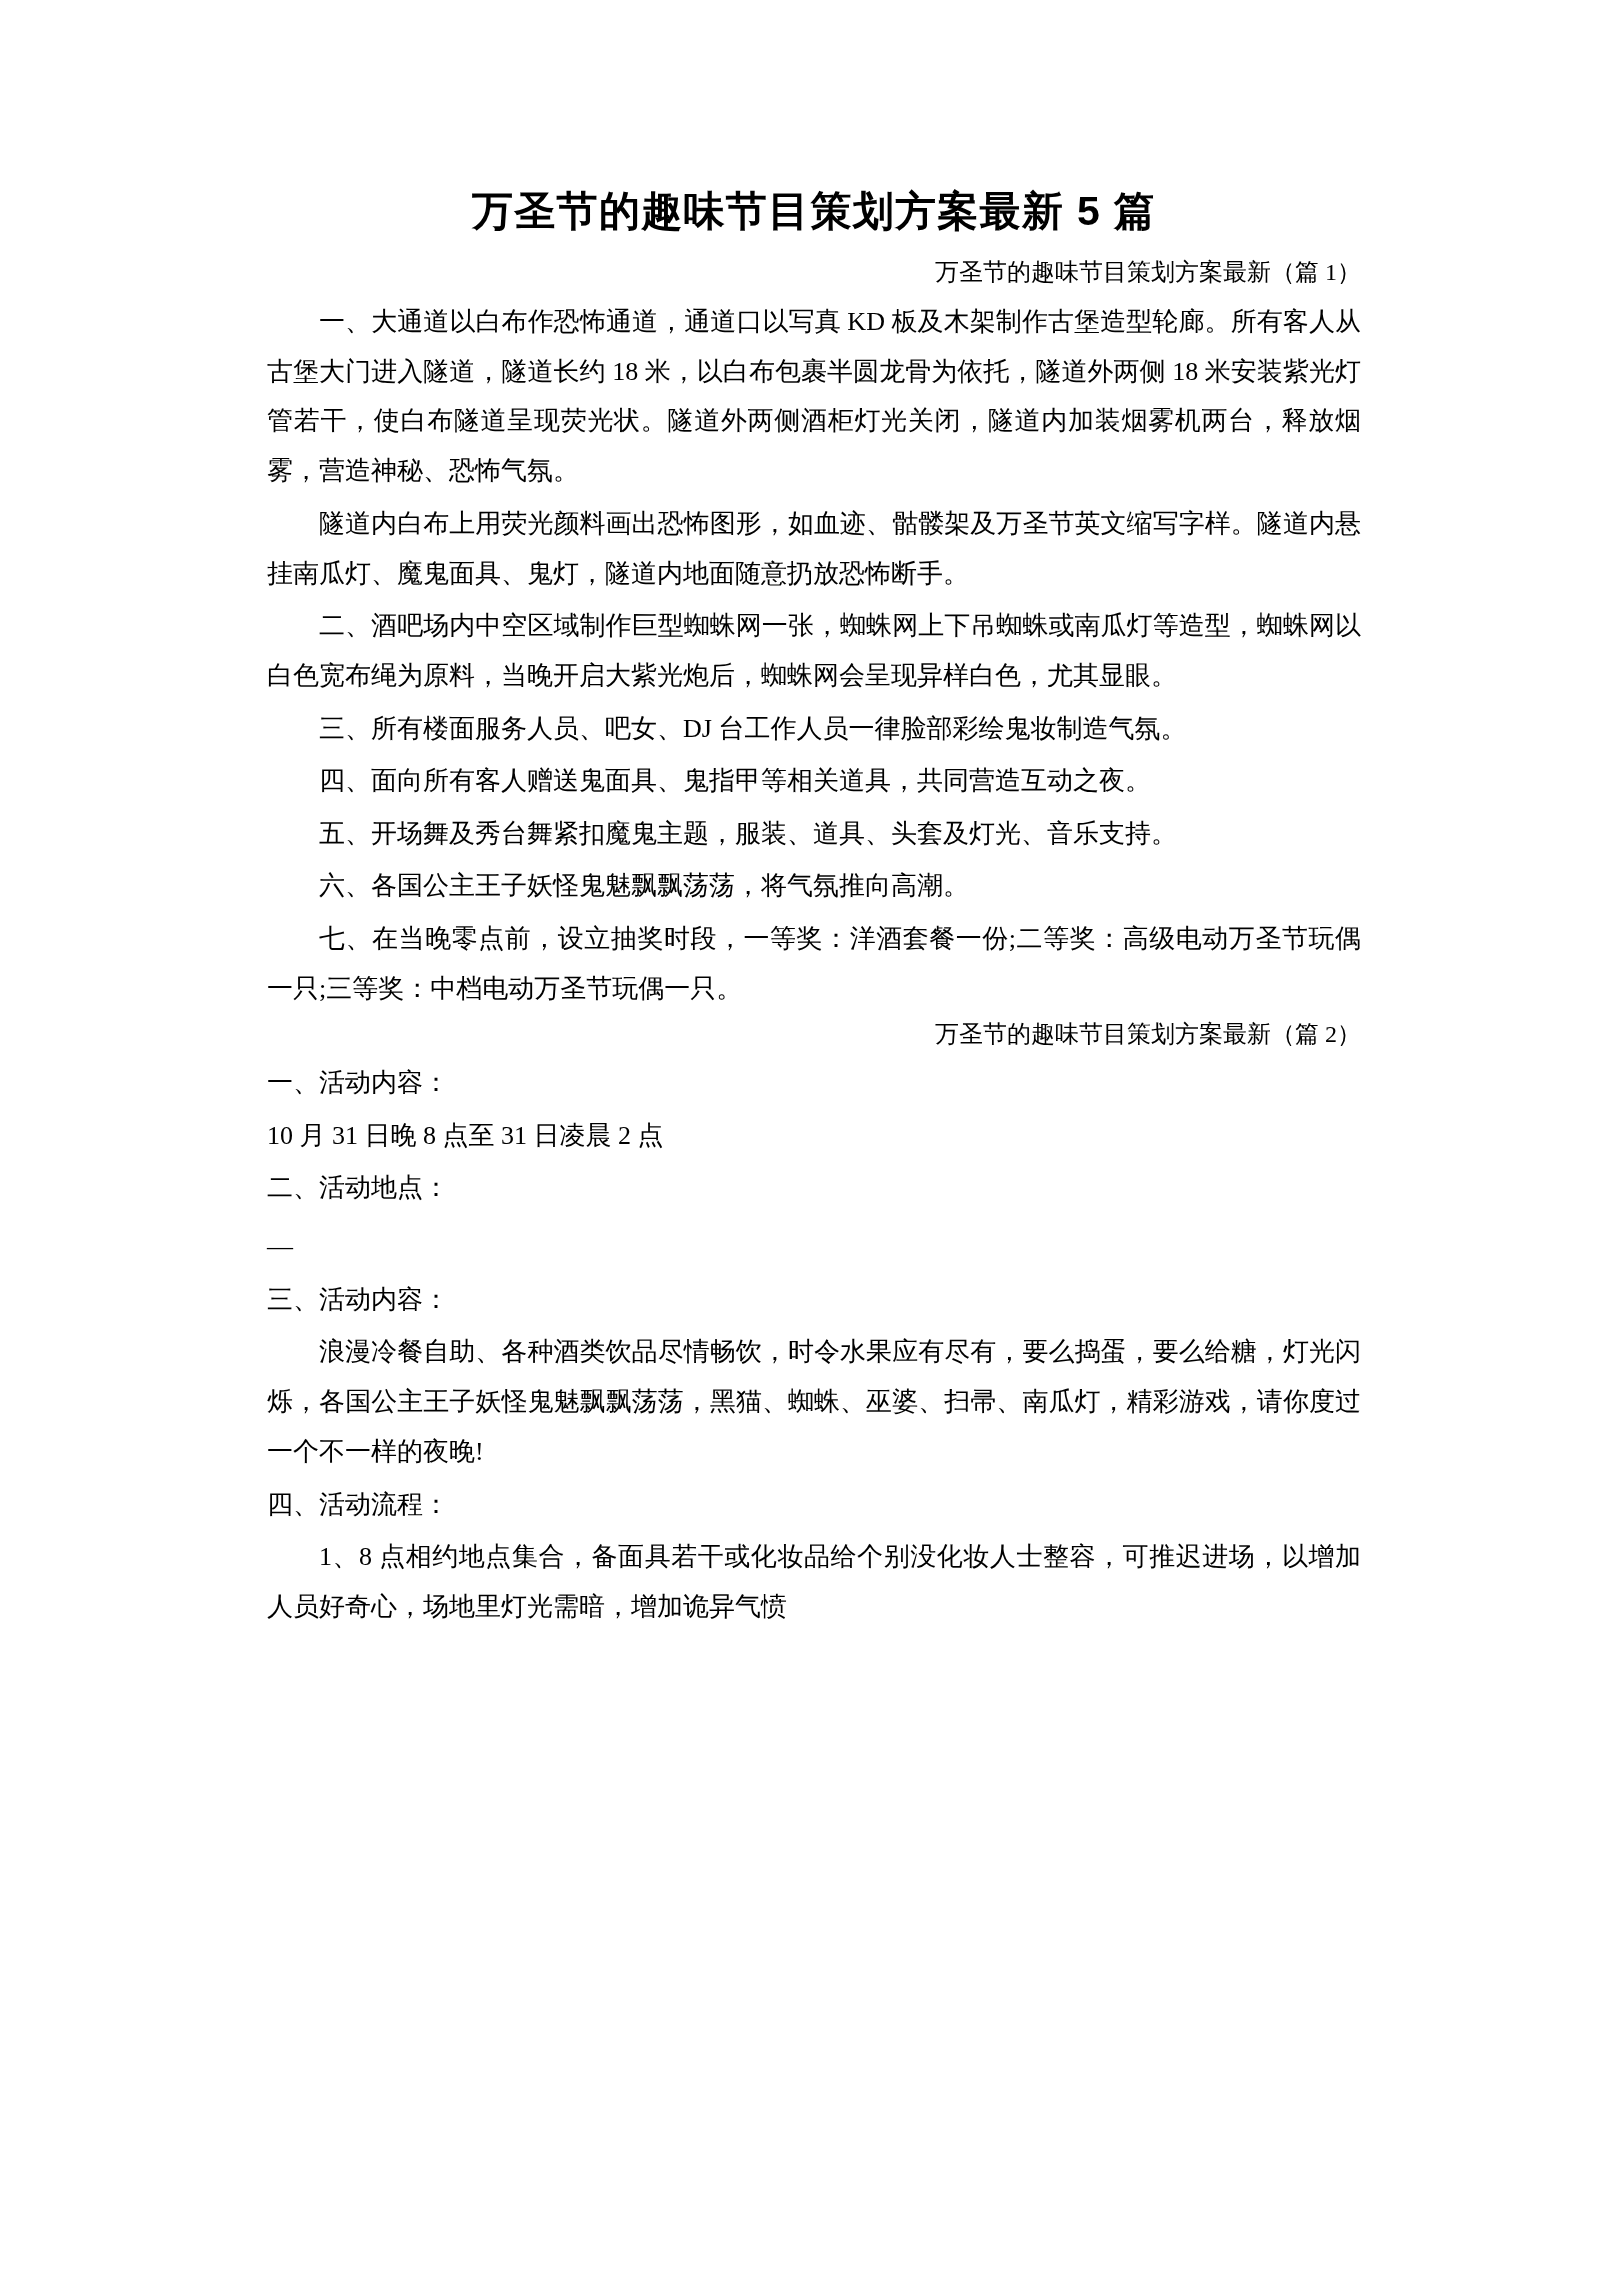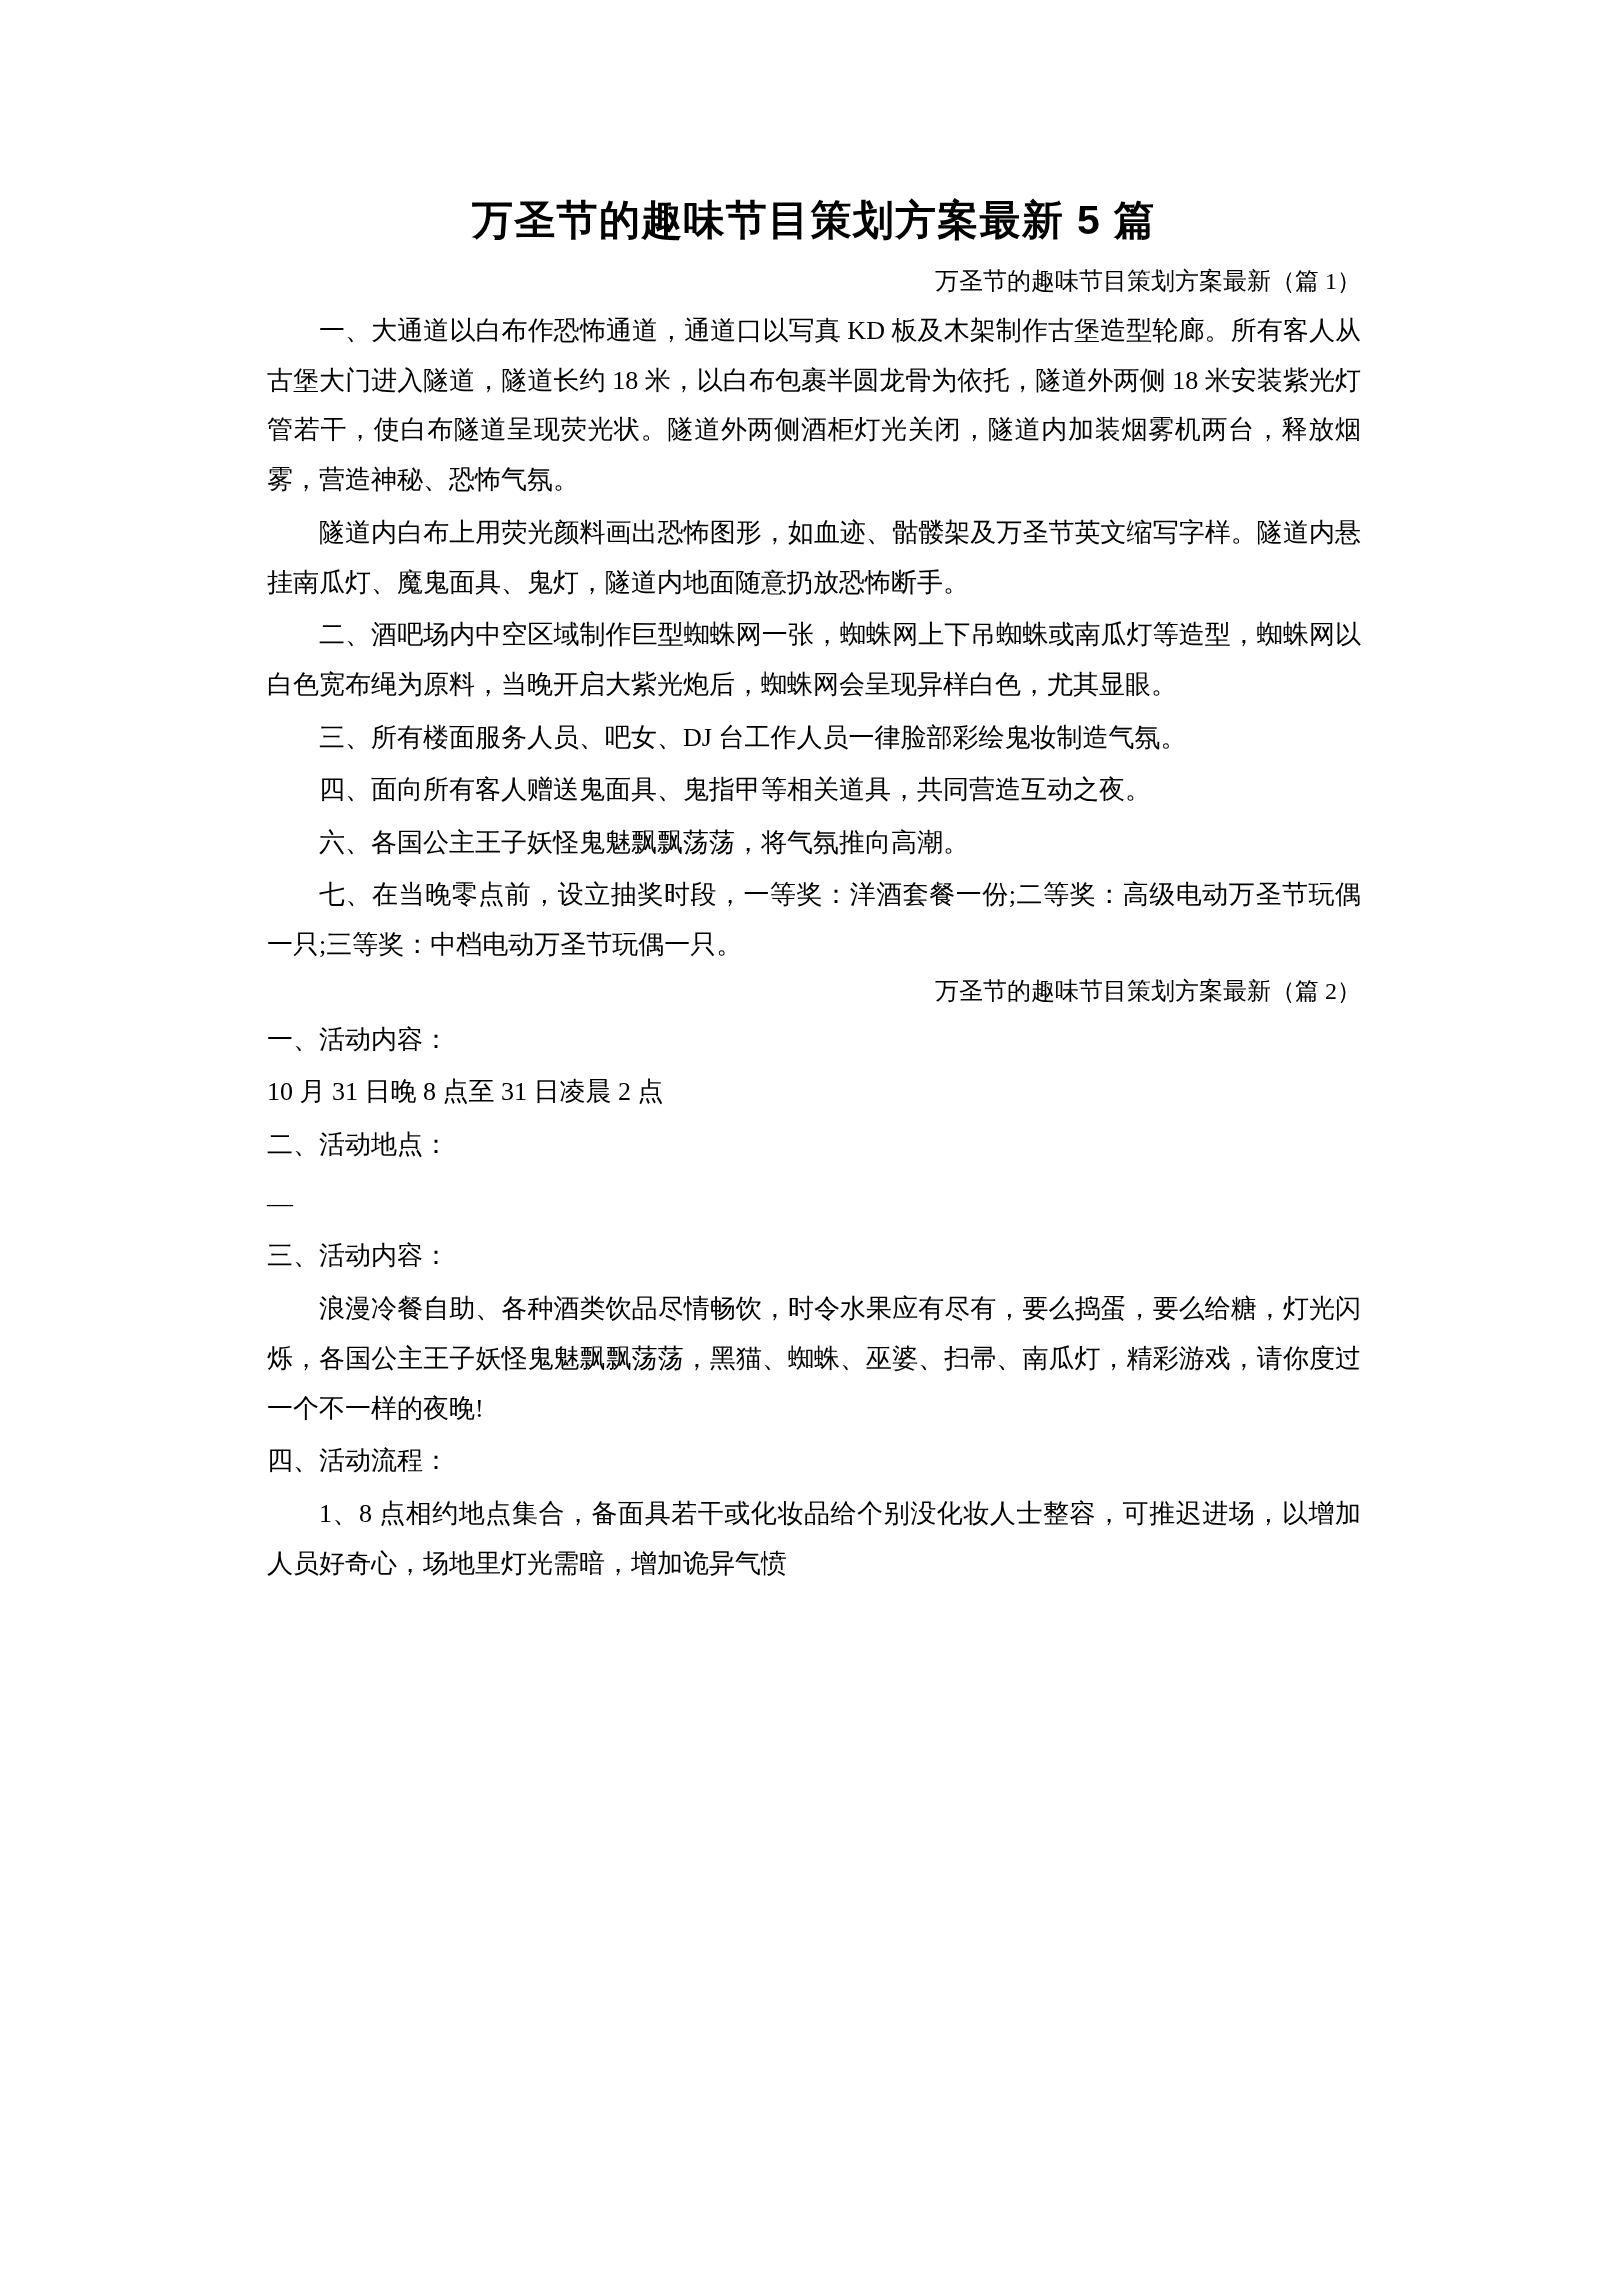--- a/index.html
+++ b/index.html
@@ -13,21 +13,21 @@
     height: 2295px;
     background: #ffffff;
     box-sizing: border-box;
     font-family: "Liberation Serif", "DejaVu Serif", serif;
     color: #000000;
     overflow: hidden;
   }
   .content {
     position: absolute;
     left: 267px;
-    top: 195px;
+    top: 186px;
     width: 1094px;
   }
   .doc-title {
     font-family: "Liberation Sans", "DejaVu Sans", sans-serif;
     font-weight: bold;
     font-size: 41px;
     line-height: 1.25;
     text-align: center;
     letter-spacing: 1.3px;
     margin: 0 0 17px 0;
@@ -77,20 +77,21 @@
     <p class="body-para">一、大通道以白布作恐怖通道，通道口以写真 KD 板及木架制作古堡造型轮廊。所有客人从古堡大门进入隧道，隧道长约 18 米，以白布包裹半圆龙骨为依托，隧道外两侧 18 米安装紫光灯管若干，使白布隧道呈现荧光状。隧道外两侧酒柜灯光关闭，隧道内加装烟雾机两台，释放烟雾，营造神秘、恐怖气氛。</p>
 
     <p class="body-para">隧道内白布上用荧光颜料画出恐怖图形，如血迹、骷髅架及万圣节英文缩写字样。隧道内悬挂南瓜灯、魔鬼面具、鬼灯，隧道内地面随意扔放恐怖断手。</p>
 
     <p class="body-para">二、酒吧场内中空区域制作巨型蜘蛛网一张，蜘蛛网上下吊蜘蛛或南瓜灯等造型，蜘蛛网以白色宽布绳为原料，当晚开启大紫光炮后，蜘蛛网会呈现异样白色，尤其显眼。</p>
 
     <p class="body-para flush">三、所有楼面服务人员、吧女、DJ 台工作人员一律脸部彩绘鬼妆制造气氛。</p>
 
     <p class="body-para flush">四、面向所有客人赠送鬼面具、鬼指甲等相关道具，共同营造互动之夜。</p>
 
+    <p class="body-para flush">五、开场舞及秀台舞紧扣魔鬼主题，服装、道具、头套及灯光、音乐支持。</p>
 
     <p class="body-para flush">六、各国公主王子妖怪鬼魅飘飘荡荡，将气氛推向高潮。</p>
 
     <p class="body-para">七、在当晚零点前，设立抽奖时段，一等奖：洋酒套餐一份;二等奖：高级电动万圣节玩偶一只;三等奖：中档电动万圣节玩偶一只。</p>
 
     <div class="sub-heading">万圣节的趣味节目策划方案最新（篇 2）</div>
 
     <p class="body-para flush noindent">一、活动内容：</p>
 
     <p class="body-para flush noindent">10 月 31 日晚 8 点至 31 日凌晨 2 点</p>

